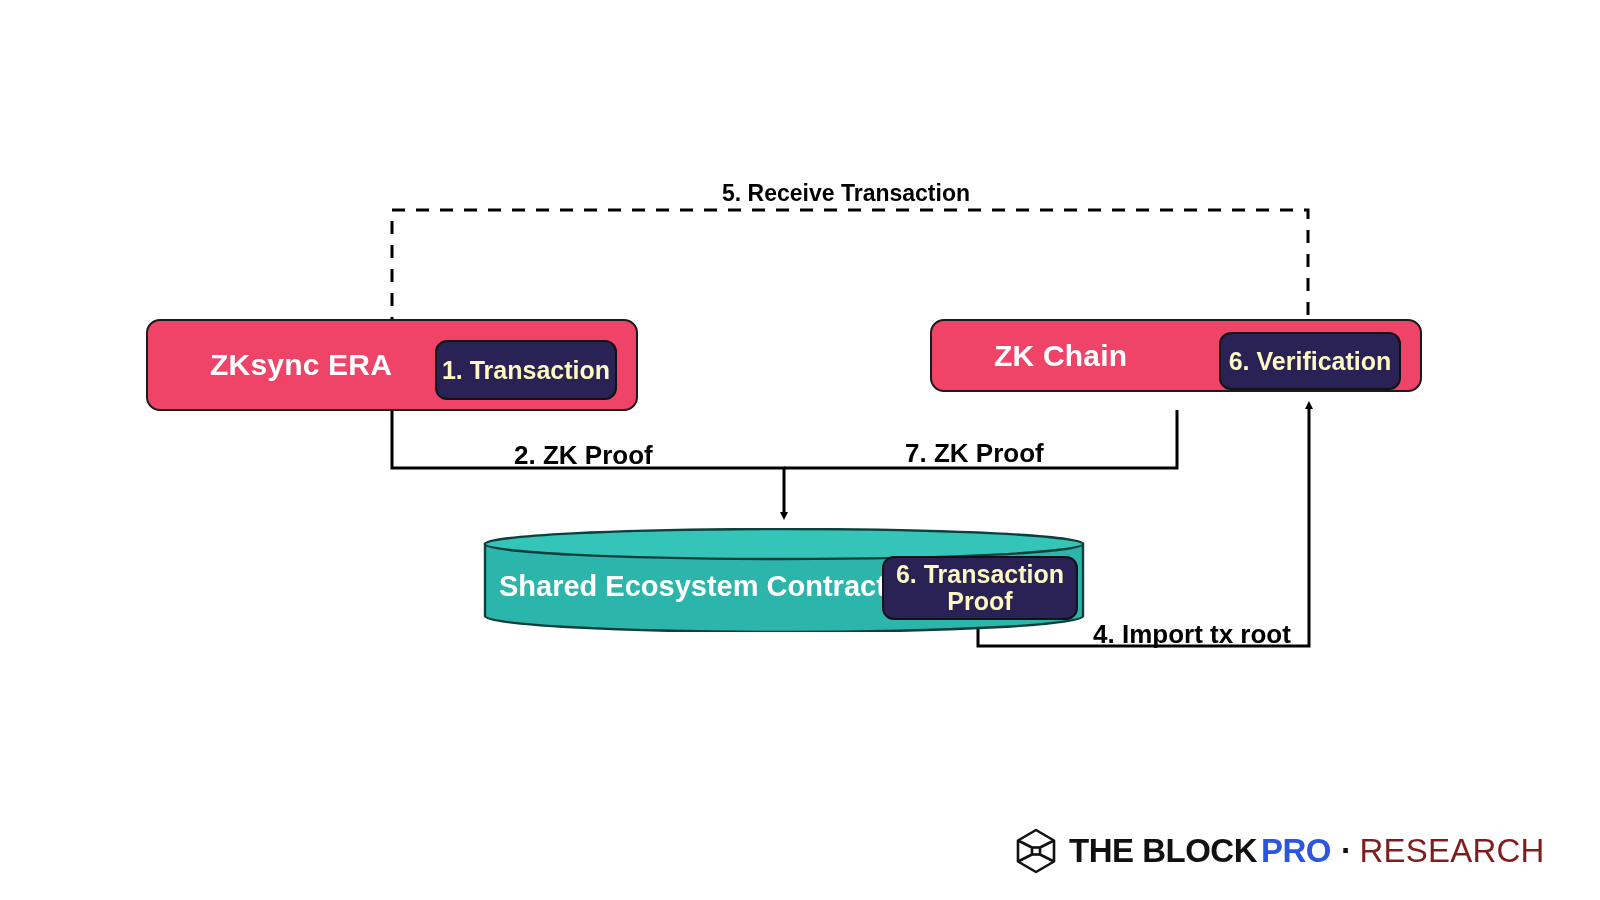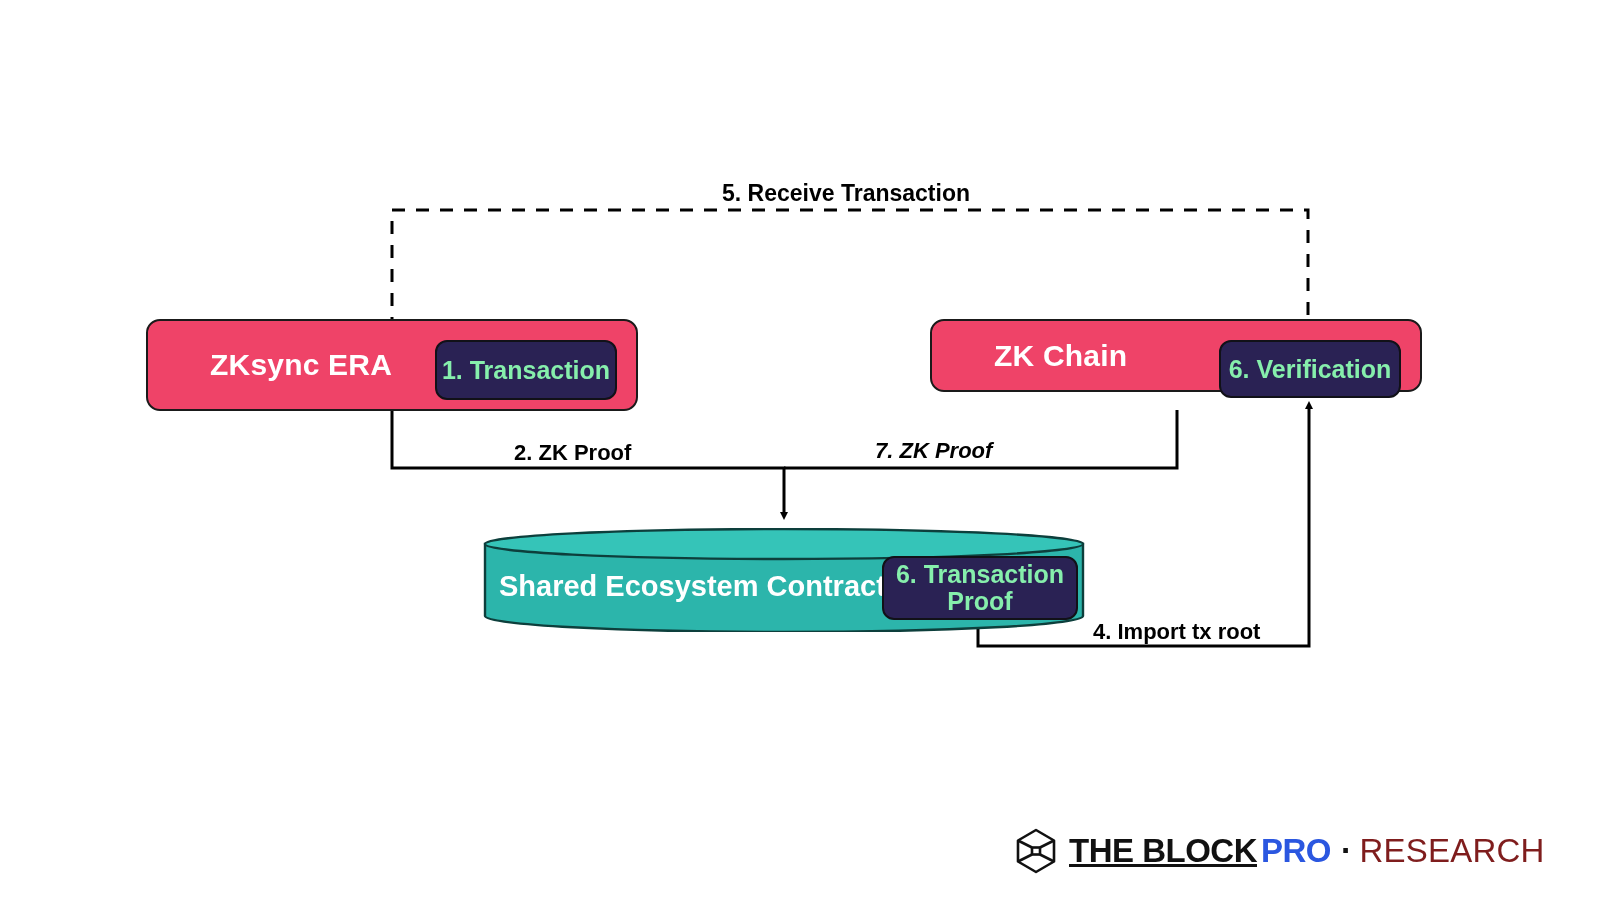--- a/index.html
+++ b/index.html
@@ -49,21 +49,21 @@
     letter-spacing: 0.2px;
     margin-left: 22px;
     white-space: nowrap;
   }
   .badge {
     position: absolute;
     box-sizing: border-box;
     background: #2A2254;
     border: 2px solid #111118;
     border-radius: 12px;
-    color: #86efac;
+    color: #fef9c3;
     font-weight: bold;
     display: flex;
     align-items: center;
     justify-content: center;
     text-align: center;
     line-height: 1.08;
     font-size: 25px;
     white-space: nowrap;
   }
   .badge.two-line { white-space: normal; }
@@ -78,21 +78,21 @@
     font-weight: bold;
     font-size: 29px;
     white-space: nowrap;
   }
 
   
   .edge-label {
     position: absolute;
     color: #000000;
     font-weight: bold;
-    font-size: 22px;
+    font-size: 26px;
     white-space: nowrap;
   }
 
   
   #footer-logo {
     position: absolute;
     left: 1015px;
     top: 828px;
     display: flex;
     align-items: center;
@@ -103,21 +103,21 @@
     display: block;
   }
   .logo-text {
     font-family: "Liberation Sans", sans-serif;
     font-size: 33px;
     letter-spacing: -0.5px;
     white-space: nowrap;
     display: flex;
     align-items: baseline;
   }
-  .logo-the-block { font-weight: bold; color: #111111; text-decoration: underline; }
+  .logo-the-block { font-weight: bold; color: #111111; }
   .logo-pro { font-weight: bold; color: #2B57E0; margin-left: 4px; }
   .logo-dot { color: #111111; margin-left: 10px; margin-right: 8px; font-weight: bold; }
   .logo-research { font-weight: normal; color: #7f1d1d; letter-spacing: 0.2px; }
 </style>
 </head>
 <body>
 
 <div id="diagram-root">
 
   <svg class="layer" viewBox="0 0 1600 900" xmlns="http://www.w3.org/2000/svg">
@@ -163,29 +163,29 @@
   <div class="node chain-box" style="left:146px; top:319px; width:492px; height:92px;">
     <span class="chain-title">ZKsync ERA</span>
   </div>
   <div class="badge" style="left:435px; top:340px; width:182px; height:60px;">
     <span>1. Transaction</span>
   </div>
 
   <div class="node chain-box" style="left:930px; top:319px; width:492px; height:73px;">
     <span class="chain-title">ZK Chain</span>
   </div>
-  <div class="badge" style="left:1219px; top:340px; width:182px; height:58px;">
+  <div class="badge" style="left:1219px; top:332px; width:182px; height:58px;">
     <span>6. Verification</span>
   </div>
 
   <div class="edge-label" style="left:722px; top:180px; font-size:23px;">5. Receive Transaction</div>
 
   <div class="edge-label" style="left:514px; top:440px;">2. ZK Proof</div>
 
-  <div class="edge-label" style="left:875px; top:438px;font-style:italic;">7. ZK Proof</div>
+  <div class="edge-label" style="left:905px; top:438px;">7. ZK Proof</div>
 
   <div class="edge-label" style="left:1093px; top:619px;">4. Import tx root</div>
 
   <div id="footer-logo">
     <svg class="logo-mark" width="42" height="46" viewBox="0 0 42 46" xmlns="http://www.w3.org/2000/svg">
       <path d="M21,2 L39,12.5 L39,33.5 L21,44 L3,33.5 L3,12.5 Z" fill="none" stroke="#111111" stroke-width="2.6" stroke-linejoin="round"></path>
       <path d="M3,12.5 L17,19.5 M39,12.5 L25,19.5 M3,33.5 L17,26.5 M39,33.5 L25,26.5" stroke="#111111" stroke-width="2.6" fill="none"></path>
       <rect x="17" y="19.5" width="8" height="7" fill="none" stroke="#111111" stroke-width="2.6"></rect>
     </svg>
     <div class="logo-text">

